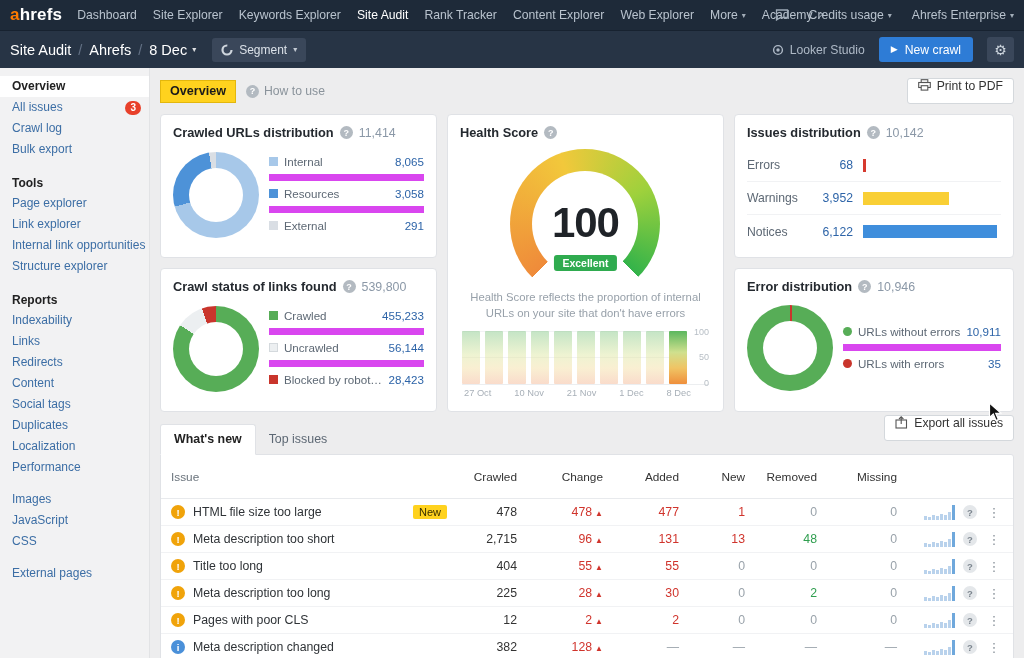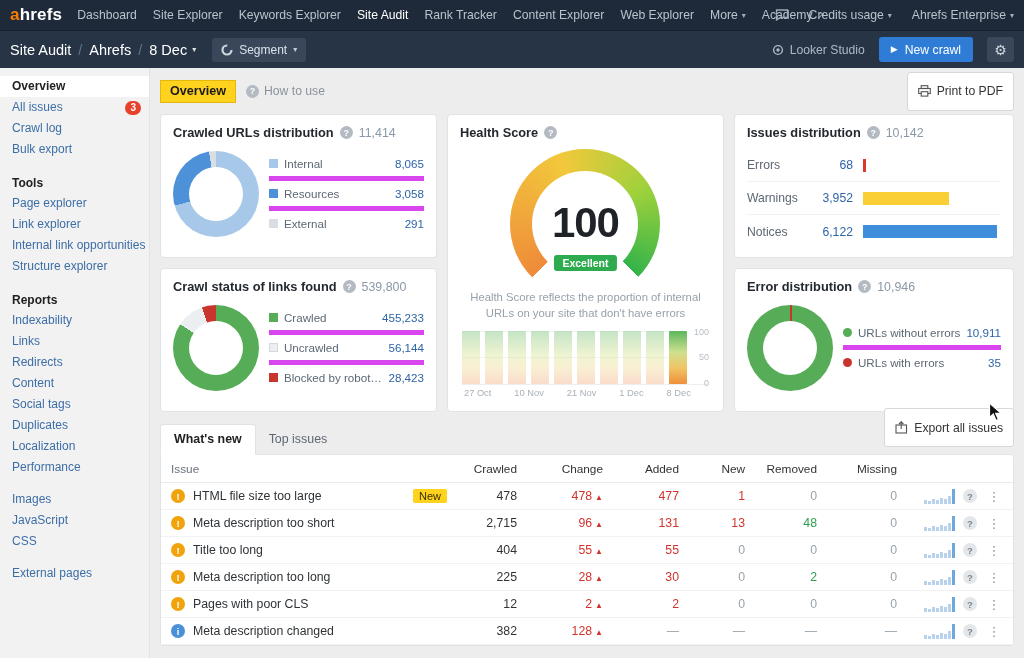--- a/index.html
+++ b/index.html
@@ -45,21 +45,21 @@
   .gap-top { margin-top:11px; }
   .badge { margin-left:auto; background:#e8402a; color:#fff; font-size:10px; font-weight:bold; border-radius:9px; padding:1px 5px; line-height:12px; }
 
   .content { flex:1; min-width:0; padding:10px 10px 0; overflow:hidden; }
 
   
   .toolbar { display:flex; align-items:center; gap:10px; height:26px; margin-bottom:10px; }
   .overview-tab { background:#ffd21e; border:1px solid #e3b70d; padding:3px 9px 4px; font-weight:bold; font-size:12.6px; color:#1a1a1a; cursor:pointer; }
   .how-to-use { color:#8a939b; font-size:12.2px; display:flex; align-items:center; gap:5px; cursor:pointer; }
   .help-badge { width:13px; height:13px; border-radius:50%; background:#b3bac1; color:#fff; font-size:9px; font-weight:bold; display:inline-flex; align-items:center; justify-content:center; flex-shrink:0; }
-  .btn-light { background:#fff; border:1px solid #d4d8dc; border-radius:3px; height:39px; padding:0 10px; font-size:12.2px; color:#333; display:flex; align-items:center; gap:6px; font-family:inherit; }
+  .btn-light { background:#fff; border:1px solid #d4d8dc; border-radius:3px; height:26px; padding:0 10px; font-size:12.2px; color:#333; display:flex; align-items:flex-start; gap:6px; font-family:inherit; }
   .print-btn { margin-left:auto; }
 
   
   .cards { display:grid; grid-template-columns:1fr 1fr; grid-template-rows:144px 144px; gap:10px; margin-bottom:10px; }
   .card { background:#fff; border:1px solid #e0e2e6; border-radius:4px; padding:10px 12px; overflow:hidden; }
   .pos-11 { grid-column:1; grid-row:1; }
   .pos-21 { grid-column:2; grid-row:1/3; }
   .pos-31 { grid-column:3; grid-row:1; }
   .pos-12 { grid-column:1; grid-row:2; }
   .pos-32 { grid-column:3; grid-row:2; }
@@ -68,21 +68,21 @@
   .card-total { color:#8b98a7; font-size:12.4px; }
 
   .row { display:flex; gap:10px; align-items:center; }
   .donut { width:86px; height:86px; border-radius:50%; position:relative; flex-shrink:0; margin-top:2px; }
   .donut i { position:absolute; inset:16px; background:#fff; border-radius:50%; }
   .donut-crawled { background:conic-gradient(#a7c8e9 0 70.6%, #4d92d8 70.6% 97.4%, #d9dee4 97.4% 100%); }
   .donut-status  { background:conic-gradient(#57ad57 0 84.3%, #eceff1 84.3% 94.7%, #c9352c 94.7% 100%); }
   .donut-error   { background:conic-gradient(#c9352c 0 0.9%, #57ad57 0.9% 100%); }
 
   .legend { flex:1; min-width:0; }
-  .legend-row { display:flex; align-items:center; gap:6px; padding:6px 0; border-bottom:5px solid #d946ef; font-size:11.6px; }
+  .legend-row { display:flex; align-items:center; gap:6px; padding:6px 0; border-bottom:7px solid #d946ef; font-size:11.6px; }
   .legend-row:last-child { border-bottom:none; }
   .sw { width:9px; height:9px; flex-shrink:0; }
   .sw.round { border-radius:50%; }
   .sw-internal { background:#a7c8e9; } .sw-resources { background:#4d92d8; } .sw-external { background:#d9dee4; }
   .sw-crawled { background:#57ad57; } .sw-uncrawled { background:#eceff1; border:1px solid #d4d9dd; } .sw-blocked { background:#c9352c; }
   .sw-noerr { background:#57ad57; } .sw-err { background:#c9352c; }
   .l { flex:1; color:#5d6874; white-space:nowrap; overflow:hidden; text-overflow:ellipsis; }
   .v { color:#2d64a8; white-space:nowrap; }
 
   
@@ -114,21 +114,21 @@
     background:linear-gradient(180deg,#5bb75e 0%,#cfe08e 40%,#f0c464 70%,#ef8f3c 100%); }
   .hist-axis { position:absolute; right:0; top:-4px; bottom:-4px; width:20px; display:flex; flex-direction:column; justify-content:space-between; align-items:flex-end; font-size:9px; color:#b7bec5; }
   .hs-dates { display:flex; justify-content:space-between; padding:3px 20px 0 4px; font-size:9.3px; color:#a8b0b8; }
 
   
   .tabs-row { display:flex; align-items:flex-end; height:32px; }
   .tab { padding:7px 13px 8px; font-size:12.4px; color:#5d6874; cursor:pointer; }
   .tab.active { background:#fff; border:1px solid #e0e2e6; border-bottom:1px solid #fff; border-radius:3px 3px 0 0; font-weight:bold; color:#222; position:relative; z-index:2; margin-bottom:-1px; }
   .export-btn { margin-left:auto; align-self:center; margin-bottom:21px; }
   .table-card { background:#fff; border:1px solid #e0e2e6; border-radius:0 3px 3px 3px; position:relative; z-index:1; }
-  .thead { display:flex; align-items:center; height:28px; padding:0 10px; color:#6a737c; font-size:11.8px; border-bottom:1px solid #e8eaed; }
+  .thead { display:flex; align-items:center; height:44px; padding:0 10px; color:#6a737c; font-size:11.8px; border-bottom:1px solid #e8eaed; }
   .trow { display:flex; align-items:center; height:27px; padding:0 10px; font-size:12.3px; border-bottom:1px solid #f1f2f4; }
   .c-issue { flex:1; min-width:0; display:flex; align-items:center; gap:8px; }
   .c-num { text-align:right; color:#333; white-space:nowrap; }
   .col-crawled { width:64px; } .col-change { width:86px; } .col-added { width:76px; }
   .col-new { width:66px; } .col-removed { width:72px; } .col-missing { width:80px; }
   .c-num.red { color:#d0342c; } .c-num.green { color:#2f9e4f; } .c-num.dim { color:#9aa3ab; }
   .change .chg { color:#d0342c; }
   .up { color:#d0342c; font-size:8px; margin-left:3px; }
   .sev { width:14px; height:14px; border-radius:50%; color:#fff; font-size:9.5px; font-weight:bold; display:inline-flex; align-items:center; justify-content:center; flex-shrink:0; }
   .sev.warn { background:#f0a30a; }

